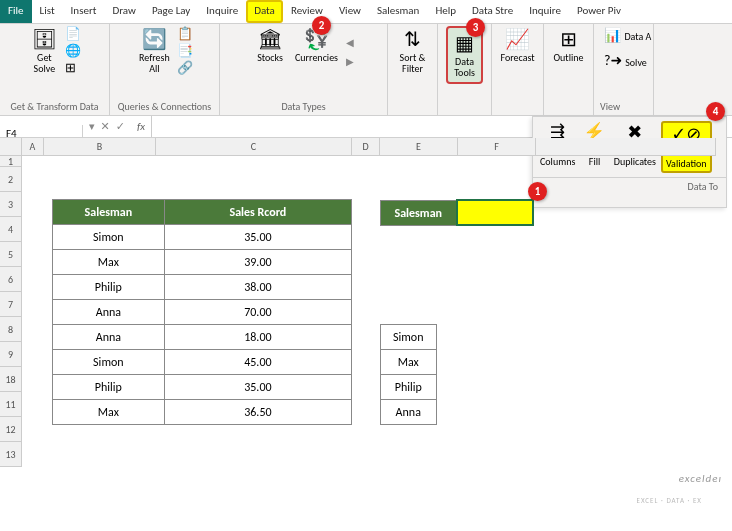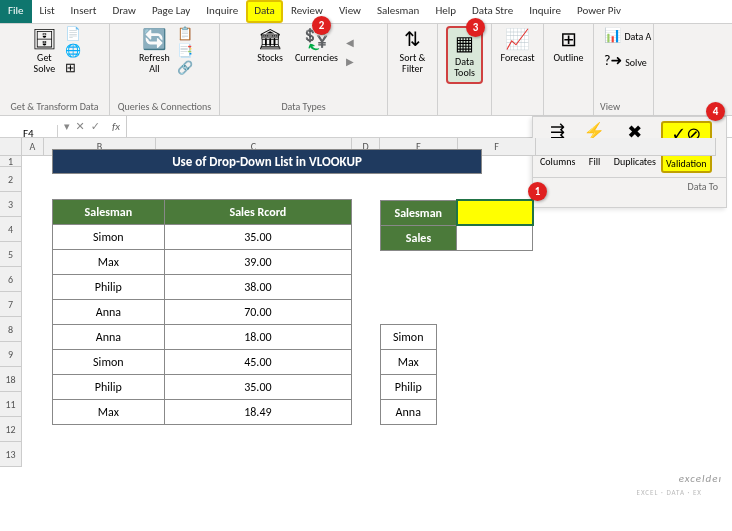--- a/index.html
+++ b/index.html
@@ -21,21 +21,21 @@
 .rbtn-hl { border: 2px solid #d04040; border-radius: 4px; background: #d9e8d9; padding: 4px 6px; }
 
 .dtpanel { position: absolute; top: 116px; left: 532px; width: 195px; height: 92px; background: #f3f2f1; border: 1px solid #d0d0d0; box-shadow: -2px 2px 4px rgba(0,0,0,0.1); display: flex; flex-direction: column; }
 .dtpanel-items { display: flex; gap: 2px; padding: 4px; }
 .dtpanel-btn { display: flex; flex-direction: column; align-items: center; padding: 2px 3px; font-size: 10px; text-align: center; line-height: 1.1; cursor: pointer; }
 .dtpanel-btn .ico { font-size: 18px; margin-bottom: 2px; }
 .dtpanel-btn.hl { background: #ffff00; border: 2px solid #c0a000; border-radius: 3px; }
 .dtpanel-label { text-align: right; color: #666; font-size: 10px; padding: 2px 8px; border-top: 1px solid #d0d0d0; }
 
 .namebox-row { display: flex; align-items: center; height: 22px; border-bottom: 1px solid #d0d0d0; font-size: 11px; }
-.namebox { width: 58px; padding: 2px 23px; border-right: 1px solid #d0d0d0; margin-top: 13px; }
+.namebox { width: 83px; padding: 2px 6px; border-right: 1px solid #d0d0d0; margin-top: 13px; }
 .fbtns { display: flex; gap: 6px; padding: 0 6px; color: #888; }
 .fx { font-style: italic; color: #666; padding: 0 6px; }
 
 .sheet { display: flex; position: relative; }
 .rowhdrs { width: 22px; background: #f0f0f0; }
 .rowhdr { height: 25px; border-bottom: 1px solid #ccc; border-right: 1px solid #ccc; font-size: 10px; text-align: center; display: flex; align-items: center; justify-content: center; color: #555; }
 .rowhdr.short { height: 11px; }
 .colhdrs { display: flex; background: #f0f0f0; height: 18px; }
 .colhdr { border-right: 1px solid #ccc; border-bottom: 1px solid #ccc; font-size: 10px; text-align: center; display: flex; align-items: center; justify-content: center; color: #555; }
 .grid { position: relative; }
@@ -50,21 +50,21 @@
 .side th { background: #4b7a3a; color: #fff; font-weight: bold; font-size: 12px; padding: 5px; border: 1px solid #888; width: 76px; text-align: center; }
 .side td { border: 1px solid #888; padding: 5px; font-size: 12px; width: 76px; height: 16px; text-align: center; }
 .side td.sel { background: #ffff00; border: 2px solid #217346; }
 
 .names { position: absolute; left: 358px; top: 186px; border-collapse: collapse; }
 .names td { border: 1px solid #888; padding: 5px 12px; font-size: 12px; width: 52px; text-align: center; }
 
 .callout { position: absolute; width: 19px; height: 19px; border-radius: 50%; background: #e02020; color: #fff; font-size: 11px; font-weight: bold; display: flex; align-items: center; justify-content: center; box-shadow: 1px 1px 3px rgba(0,0,0,0.3); z-index: 50; }
 
 .wm { position: absolute; right: 10px; bottom: 46px; font-size: 11px; color: #999; font-style: italic; letter-spacing: 1px; }
-.wm2 { position: absolute; right: 30px; bottom: 34px; font-size: 7px; color: #bbb; letter-spacing: 1px; }
+.wm2 { position: absolute; right: 30px; bottom: 26px; font-size: 7px; color: #bbb; letter-spacing: 1px; }
 </style>
 </head>
 <body>
 
 <div class="tabs">
   <div class="tab file">File</div>
   <div class="tab">List</div>
   <div class="tab">Insert</div>
   <div class="tab">Draw</div>
   <div class="tab">Page Lay</div>
@@ -230,21 +230,20 @@
     <div class="colhdrs" id="colhdrs">
         <div class="colhdr" style="width: 22px;">A</div>
         <div class="colhdr" style="width: 112px;">B</div>
         <div class="colhdr" style="width: 196px;">C</div>
         <div class="colhdr" style="width: 28px;">D</div>
         <div class="colhdr" style="width: 78px;">E</div>
         <div class="colhdr" style="width: 78px;">F</div>
         <div class="colhdr" style="width: 180px;"></div>
       </div>
 
-    <div class="title-band">Use of Drop-Down List in VLOOKUP</div>
 
     <table class="dtable">
       <tbody>
           <tr>
             <th style="width:112px">Salesman</th>
             <th style="width:188px">Sales Rcord</th>
           </tr>
       <tr>
             <td>Simon</td>
             <td>35.00</td>
@@ -268,35 +267,31 @@
       <tr>
             <td>Simon</td>
             <td>45.00</td>
           </tr>
       <tr>
             <td>Philip</td>
             <td>35.00</td>
           </tr>
       <tr>
             <td>Max</td>
-            <td>18.49</td>
+            <td>36.50</td>
           </tr>
     </tbody>
       </table>
 
     <table class="side">
       <tbody>
           <tr>
             <th>Salesman</th>
             <td class="sel"></td>
           </tr>
-      <tr>
-            <th>Sales</th>
-            <td></td>
-          </tr>
     </tbody>
       </table>
 
     <table class="names">
       <tbody>
           <tr>
             <td>Simon</td>
           </tr>
       <tr>
             <td>Max</td>

